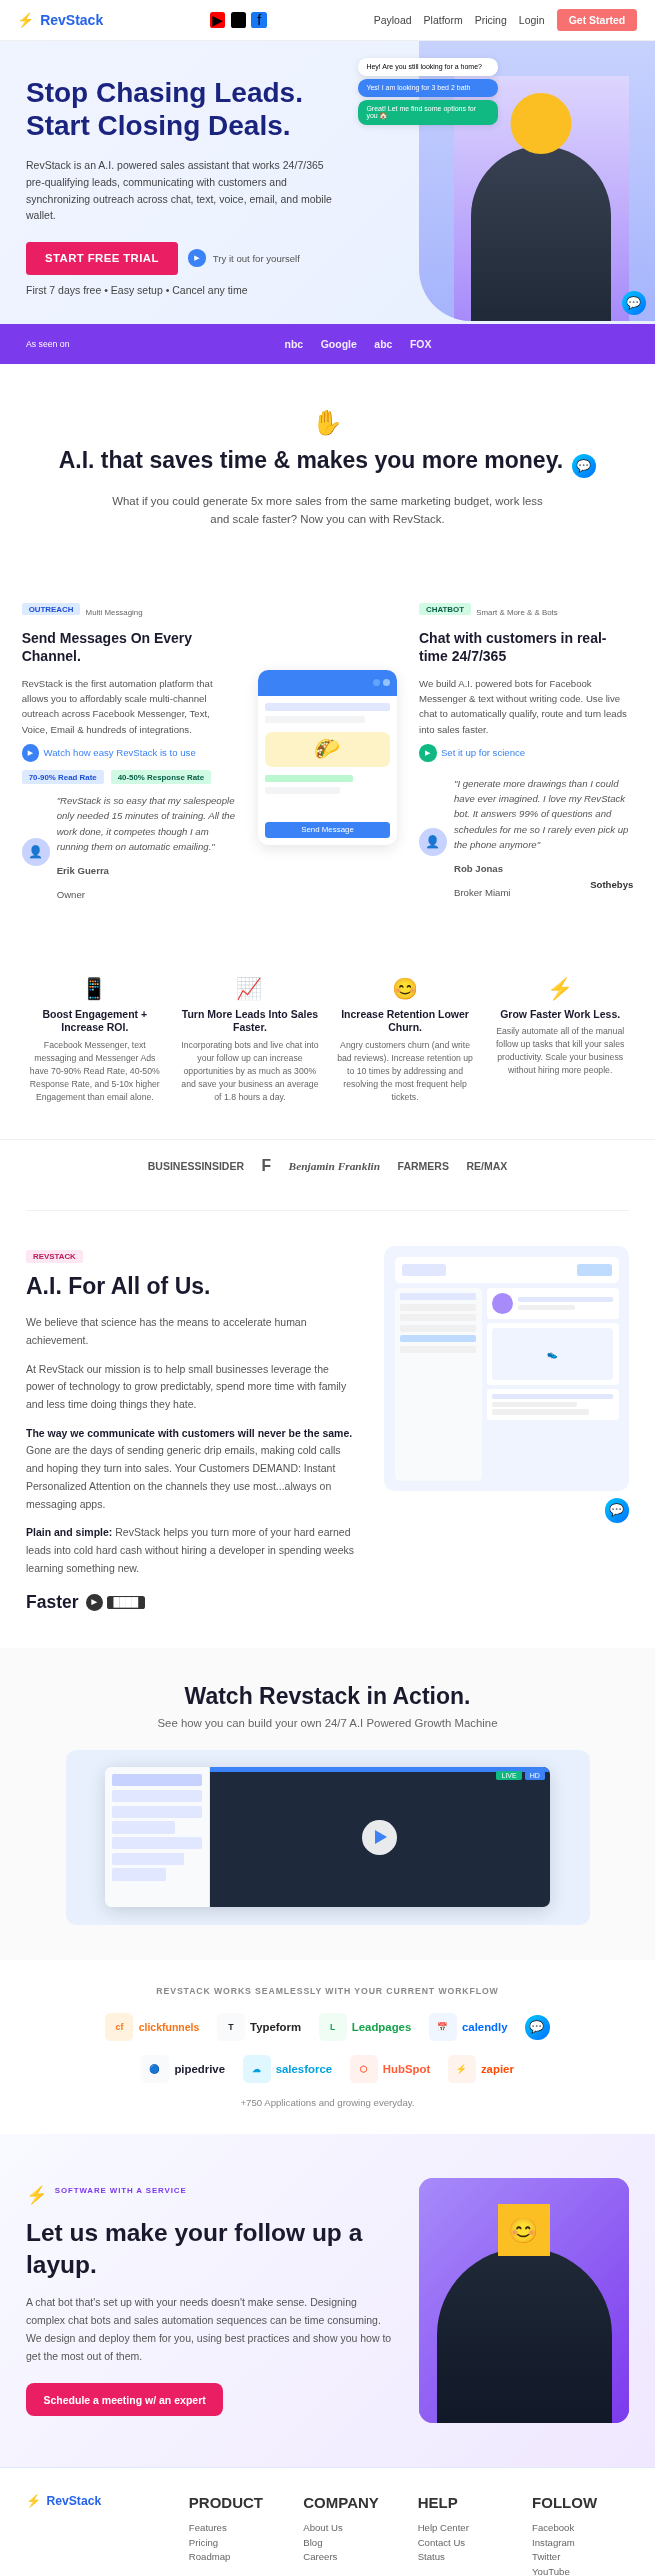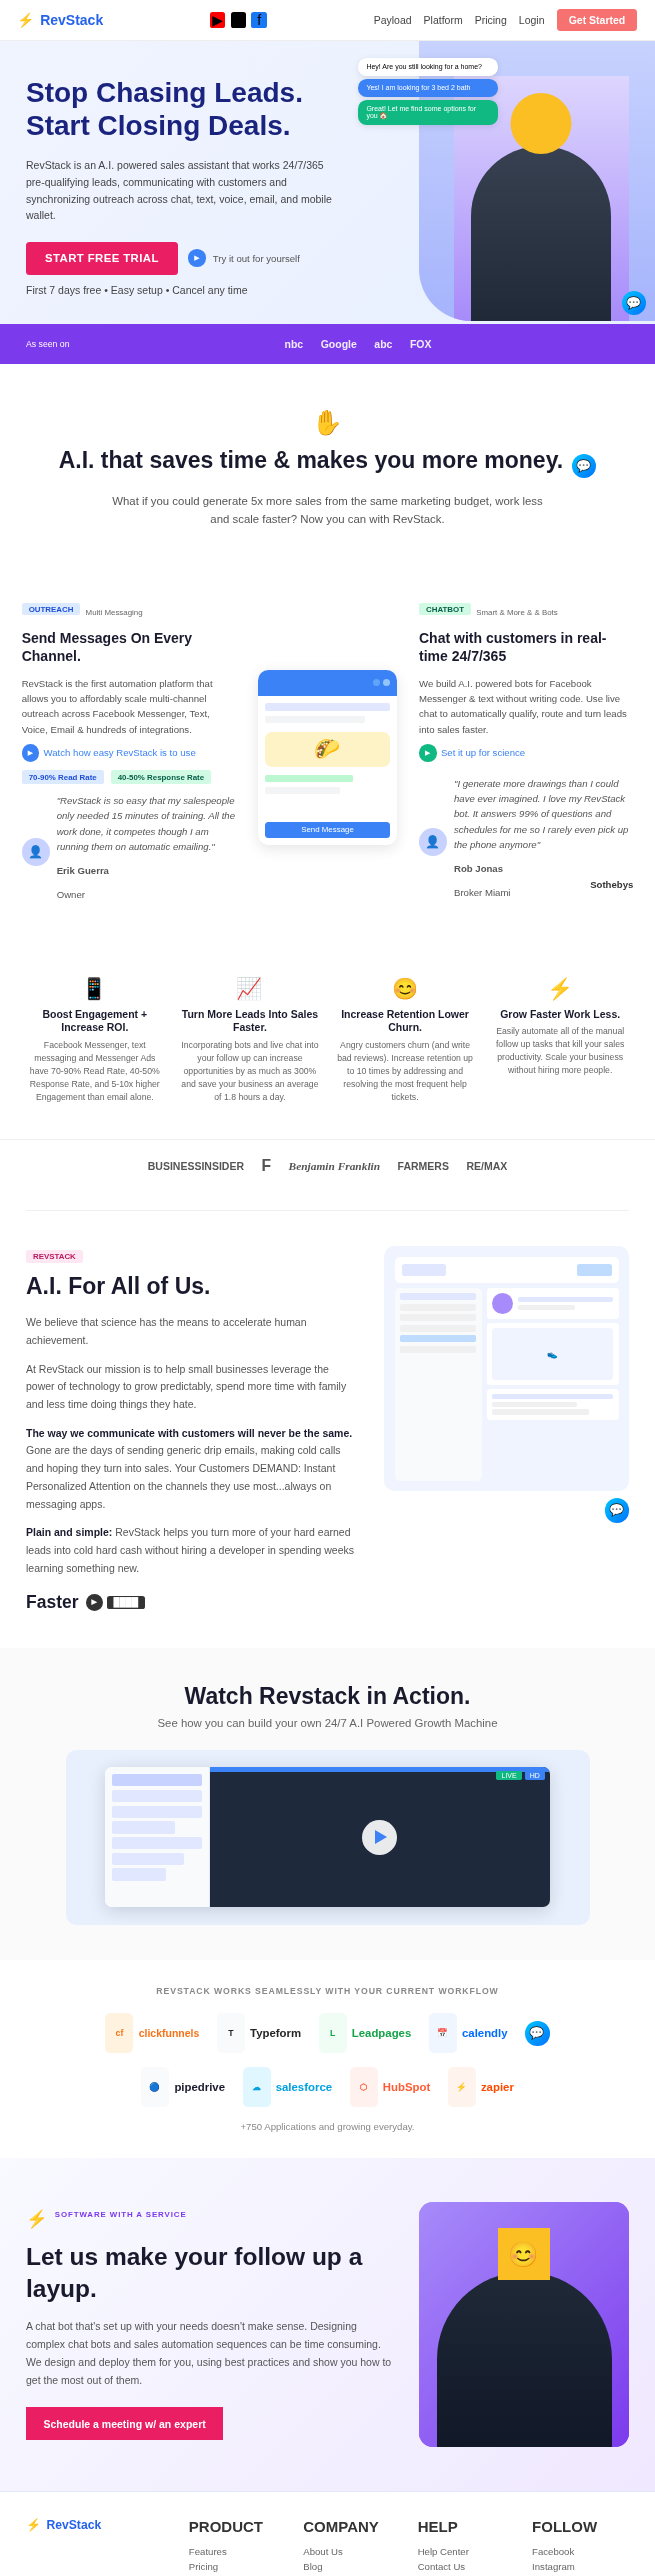--- a/index.html
+++ b/index.html
@@ -91,31 +91,31 @@
     .video-main { flex: 1; background: #1e293b; display: flex; align-items: center; justify-content: center; position: relative; }
     .play-circle { width: 35px; height: 35px; background: rgba(255,255,255,0.9); border-radius: 50%; display: flex; align-items: center; justify-content: center; cursor: pointer; }
     .play-triangle { width: 0; height: 0; border-top: 7px solid transparent; border-bottom: 7px solid transparent; border-left: 12.2px solid #3b82f6; margin-left: 2.6px; }
     .video-top-bar { position: absolute; top: 0; left: 0; right: 0; background: #3b82f6; height: 5.2px; }
 
     
     .integrations { padding: 26px; text-align: center; }
     .integrations-label { font-size: 8.7px; font-weight: 700; color: #888; letter-spacing: 0.9px; text-transform: uppercase; margin-bottom: 17.5px; }
     .integrations-row { display: flex; align-items: center; justify-content: center; gap: 17.5px; margin-bottom: 14px; flex-wrap: wrap; }
     .integration-item { display: flex; align-items: center; gap: 5.2px; }
-    .int-logo { width: 28px; height: 40px; border-radius: 5.2px; display: flex; align-items: center; justify-content: center; font-size: 8.7px; font-weight: 800; }
+    .int-logo { width: 28px; height: 28px; border-radius: 5.2px; display: flex; align-items: center; justify-content: center; font-size: 8.7px; font-weight: 800; }
     .int-name { font-size: 11.4px; font-weight: 700; }
     .integrations-more { font-size: 9.6px; color: #888; margin-top: 7px; }
 
     
     .saas-section { padding: 44px 26px; display: flex; gap: 26px; align-items: center; background: linear-gradient(135deg, #f8faff 0%, #f0e8ff 100%); }
     .saas-content { flex: 1; }
     .saas-badge { display: inline-block; font-size: 7.9px; font-weight: 700; color: #7c3aed; letter-spacing: 0.9px; margin-bottom: 10.5px; }
     .saas-content h2 { font-size: 24.5px; font-weight: 800; color: #1a1a2e; margin-bottom: 14px; line-height: 1.3; }
     .saas-content p { font-size: 10.5px; color: #555; line-height: 1.7; margin-bottom: 17.5px; }
-    .btn-schedule { background: #e91e63; color: #fff; border: none; padding: 10.5px 17.5px; border-radius: 0; font-size: 10.5px; font-weight: 700; cursor: pointer; }
+    .btn-schedule { background: #e91e63; color: #fff; border: none; padding: 10.5px 17.5px; border-radius: 8px; font-size: 10.5px; font-weight: 700; cursor: pointer; }
     .saas-person { width: 210px; flex-shrink: 0; }
     .person-card { background: linear-gradient(135deg, #a78bfa 0%, #7c3aed 100%); border-radius: 14px; height: 245px; display: flex; align-items: flex-end; justify-content: center; overflow: hidden; position: relative; }
 
     
     footer { background: #fff; border-top: 0.9px solid #e0e7ff; padding: 26px; }
     .footer-grid { display: grid; grid-template-columns: 1.5fr 1fr 1fr 1fr 1fr; gap: 17.5px; margin-bottom: 17.5px; }
     .footer-brand { display: flex; align-items: center; gap: 5.2px; font-weight: 800; font-size: 12.2px; color: #2563eb; margin-bottom: 7px; }
     .footer-col h5 { font-size: 15px; font-weight: 700; color: #333; margin-bottom: 11px; text-transform: uppercase; }
     .footer-col ul { list-style: none; }
     .footer-col ul li { font-size: 9.6px; color: #666; margin-bottom: 3.5px; cursor: pointer; }

